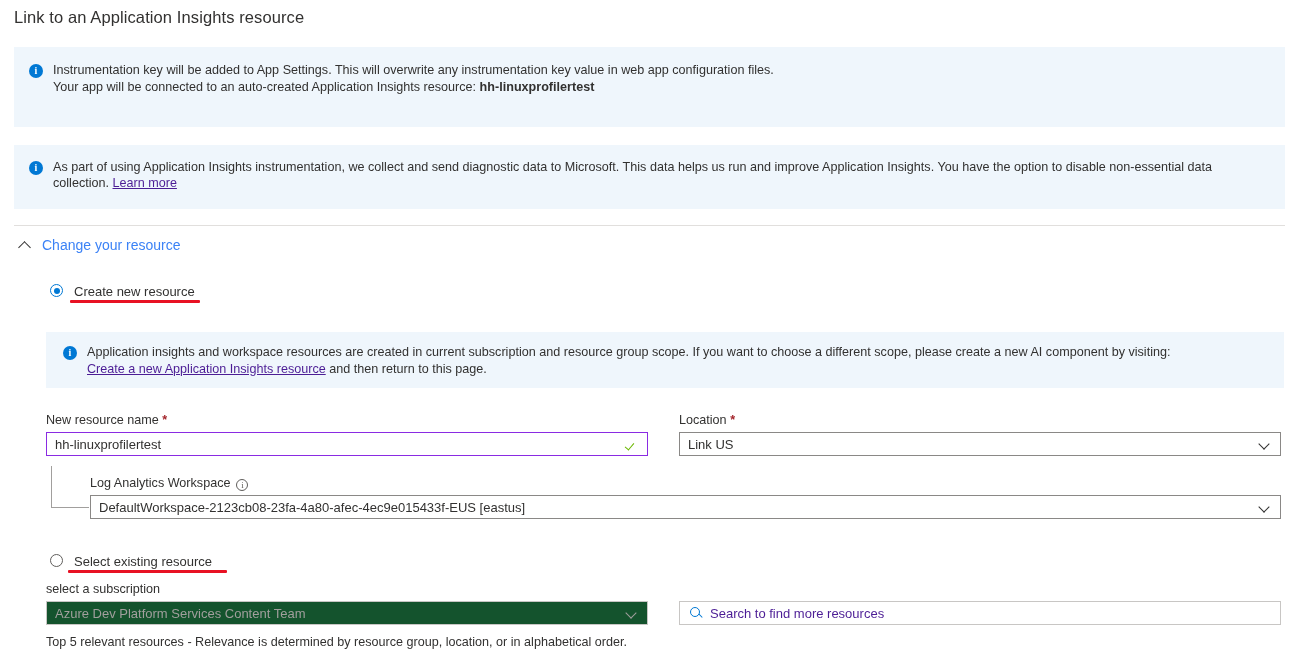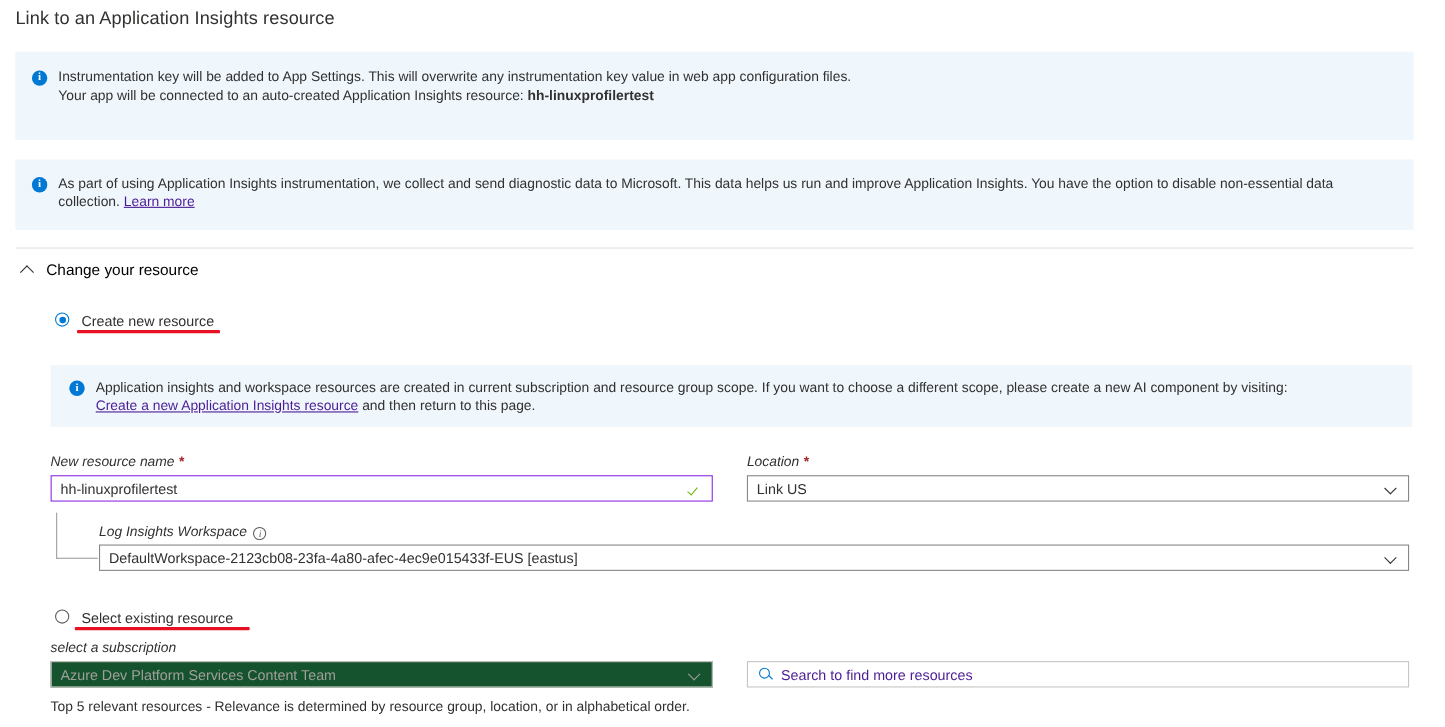--- a/index.html
+++ b/index.html
@@ -94,21 +94,21 @@
   }
   .chevron-up::before {
     content: "";
     position: absolute;
     left: 2px; top: 5px;
     width: 8px; height: 8px;
     border-left: 1px solid #323130;
     border-top: 1px solid #323130;
     transform: rotate(45deg);
   }
-  .section-header-label { font-size: 14px; color: #000000; }
+  .section-header-label { font-size: 14px; color: #3b82f6; }
 
   
   .radio-row {
     position: absolute;
     display: flex;
     align-items: flex-start;
   }
   .radio-row.r1 { left: 50px; top: 284px; }
   .radio-row.r2 { left: 50px; top: 554px; }
 
@@ -144,21 +144,20 @@
     border-radius: 1px;
   }
   .red-underline.u1 { left: 70px; top: 300px; width: 130px; }
   .red-underline.u2 { left: 68px; top: 570px; width: 159px; }
 
   
   .field-label {
     position: absolute;
     font-size: 12.6px;
     color: #323130;
-    font-style: italic;
   }
   .req { color: #a4262c; font-weight: bold; }
 
   .lbl-newname { left: 46px; top: 413px; }
   .lbl-location { left: 679px; top: 413px; }
   .lbl-workspace { left: 90px; top: 476px; }
   .lbl-subscription { left: 46px; top: 582px; }
 
   .info-circle {
     display: inline-block;
@@ -328,21 +327,21 @@
 </div>
 
 <div class="field-label lbl-location"><span>Location</span> <span class="req">*</span></div>
 <div class="input-box in-location">
   <span class="val">Link US</span>
   <span class="chevron-down"></span>
 </div>
 
 <div class="tree-connector"></div>
 
-<div class="field-label lbl-workspace"><span>Log Insights Workspace</span><span class="info-circle">i</span></div>
+<div class="field-label lbl-workspace"><span>Log Analytics Workspace</span><span class="info-circle">i</span></div>
 <div class="input-box in-workspace">
   <span class="val">DefaultWorkspace-2123cb08-23fa-4a80-afec-4ec9e015433f-EUS [eastus]</span>
   <span class="chevron-down"></span>
 </div>
 
 <div class="radio-row r2">
   <span class="radio"></span>
   <span class="radio-label">Select existing resource</span>
 </div>
 <div class="red-underline u2"></div>

